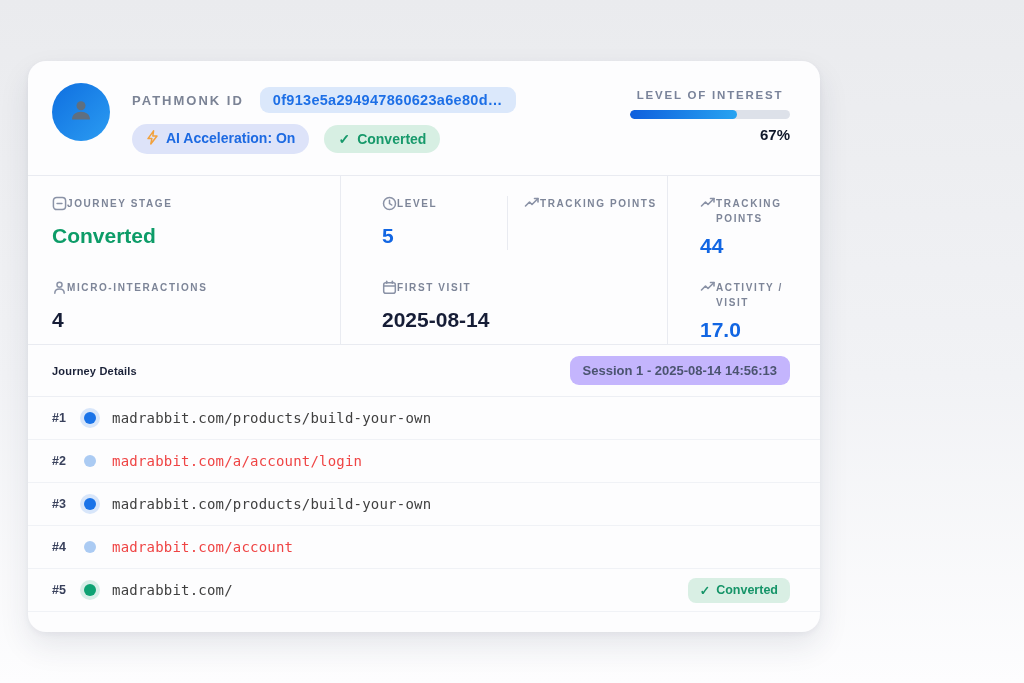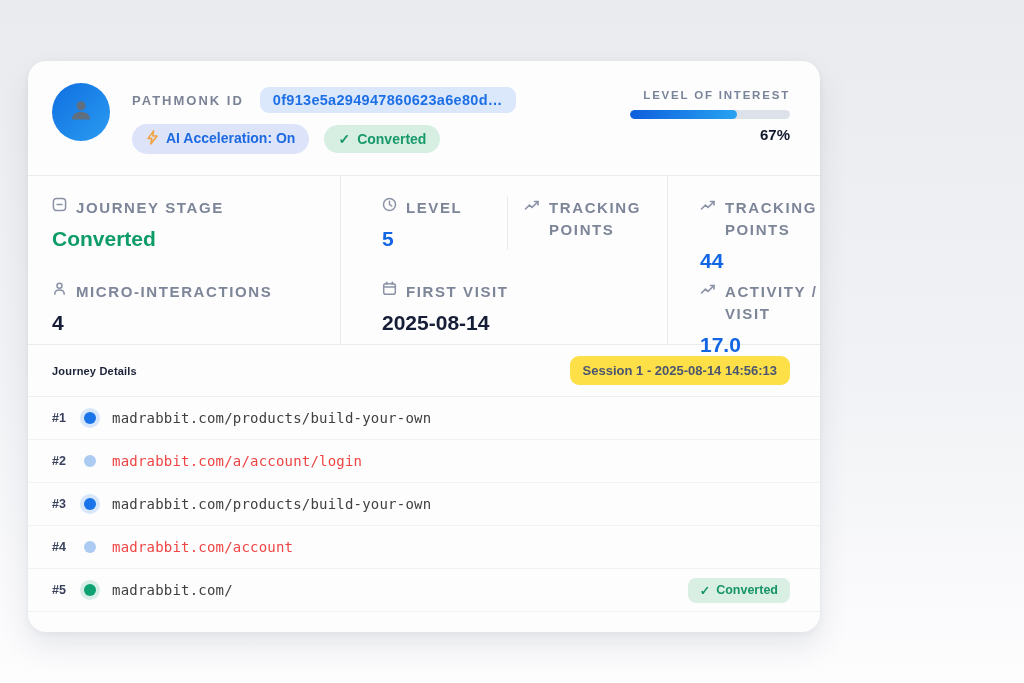--- a/index.html
+++ b/index.html
@@ -49,21 +49,21 @@
   .pill {
     display: inline-flex; align-items: flex-start; gap: 7px;
     font-size: 14px; font-weight: bold;
     padding: 6px 14px; border-radius: 16px;
   }
   .pill-ai { background: #dde3f9; color: #1d6ae2; }
   .pill-green { background: #d7efe3; color: #17996b; }
   .interest { width: 160px; flex: 0 0 auto; margin-top: 6px; }
   .interest-label {
     font-size: 11.5px; font-weight: bold; letter-spacing: 1.8px;
-    color: #79839a; text-align: right; white-space: nowrap;
+    color: #79839a; text-align: center; white-space: nowrap;
   }
   .bar-track {
     margin-top: 9px; height: 9px; border-radius: 5px;
     background: #dde1e9; overflow: hidden;
   }
   .bar-fill {
     height: 100%; border-radius: 5px;
     background: linear-gradient(90deg, #0f5fdd 0%, #27a3f1 100%);
   }
   .interest-pct {
@@ -82,39 +82,39 @@
   .cell.c1 { padding-left: 24px; border-right: 1px solid #e9ebf1; }
   .cell.c2 { padding-left: 41px; }
   .cell.c3 { padding-left: 16px; padding-right: 10px; border-right: 1px solid #e9ebf1; }
   .cell.c4 { padding-left: 32px; }
   .cell.span2 { grid-column: 2 / 4; border-right: 1px solid #e9ebf1; }
   .vdiv {
     position: absolute; right: 0; top: 20px;
     width: 1px; height: 54px; background: #e9ebf1;
   }
   .stat-label {
-    display: flex; align-items: flex-start; gap: 9px;
-    font-size: 15px; font-weight: bold; letter-spacing: 1.6px;
+    display: flex; align-items: flex-start; 
+    font-size: 10px; font-weight: bold; letter-spacing: 1.6px;
     color: #7d8598; line-height: 1.45;
   }
   .stat-label .ic { flex: 0 0 auto; margin-top: -1px; }
   .stat-value { margin-top: 8px; font-size: 21px; font-weight: bold; color: #161d36; }
   .stat-value[data-color="green"] { color: #0d9c68; }
   .stat-value[data-color="blue"]  { color: #1266e3; }
   .stat-value[data-color="dark"]  { color: #161d36; }
 
   
   .jd-hdr {
     display: flex; align-items: center; justify-content: space-between;
     padding: 0 30px 0 24px; height: 52px;
     border-bottom: 1px solid #edeff4;
   }
   .jd-title { font-size: 11px; font-weight: bold; color: #1a2138; letter-spacing: 0.2px; }
   .session-badge {
-    background: #fde047; color: #4b5470;
+    background: #c4b5fd; color: #4b5470;
     font-size: 13px; font-weight: bold;
     padding: 7px 13px; border-radius: 9px;
     border: none; cursor: pointer;
     font-family: "Liberation Sans", sans-serif;
   }
   .jrow {
     display: flex; align-items: center;
     height: 43px; padding: 0 30px 0 24px;
     border-bottom: 1px solid #f0f2f6;
     cursor: pointer;

